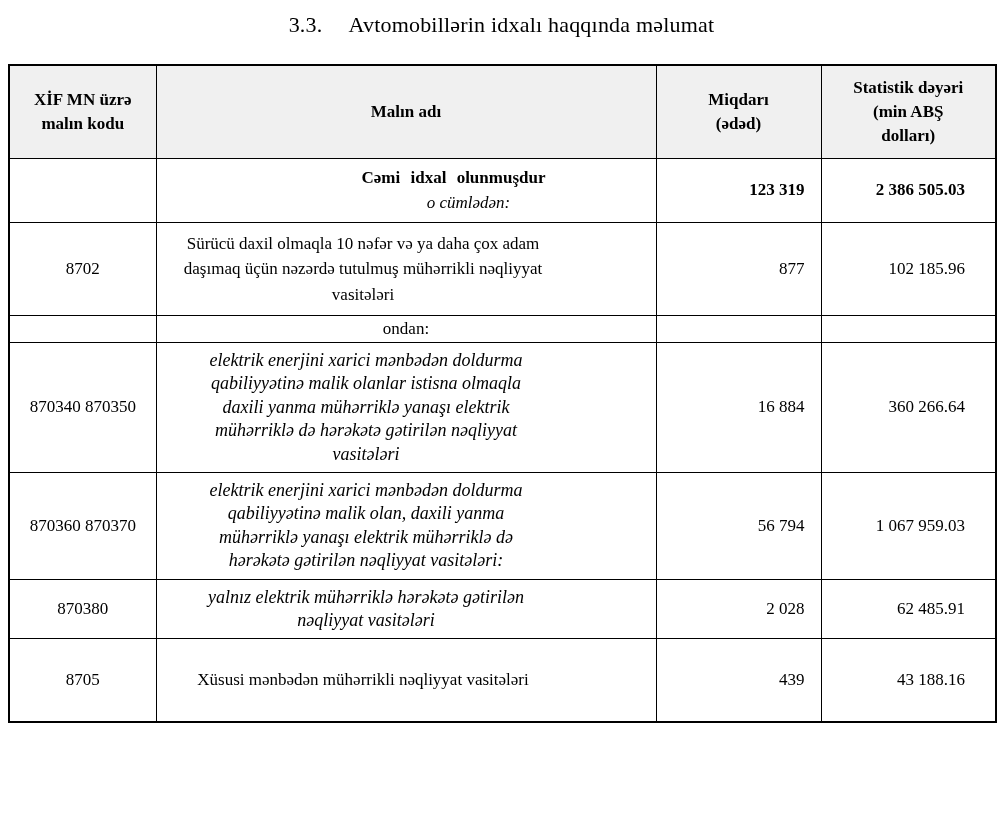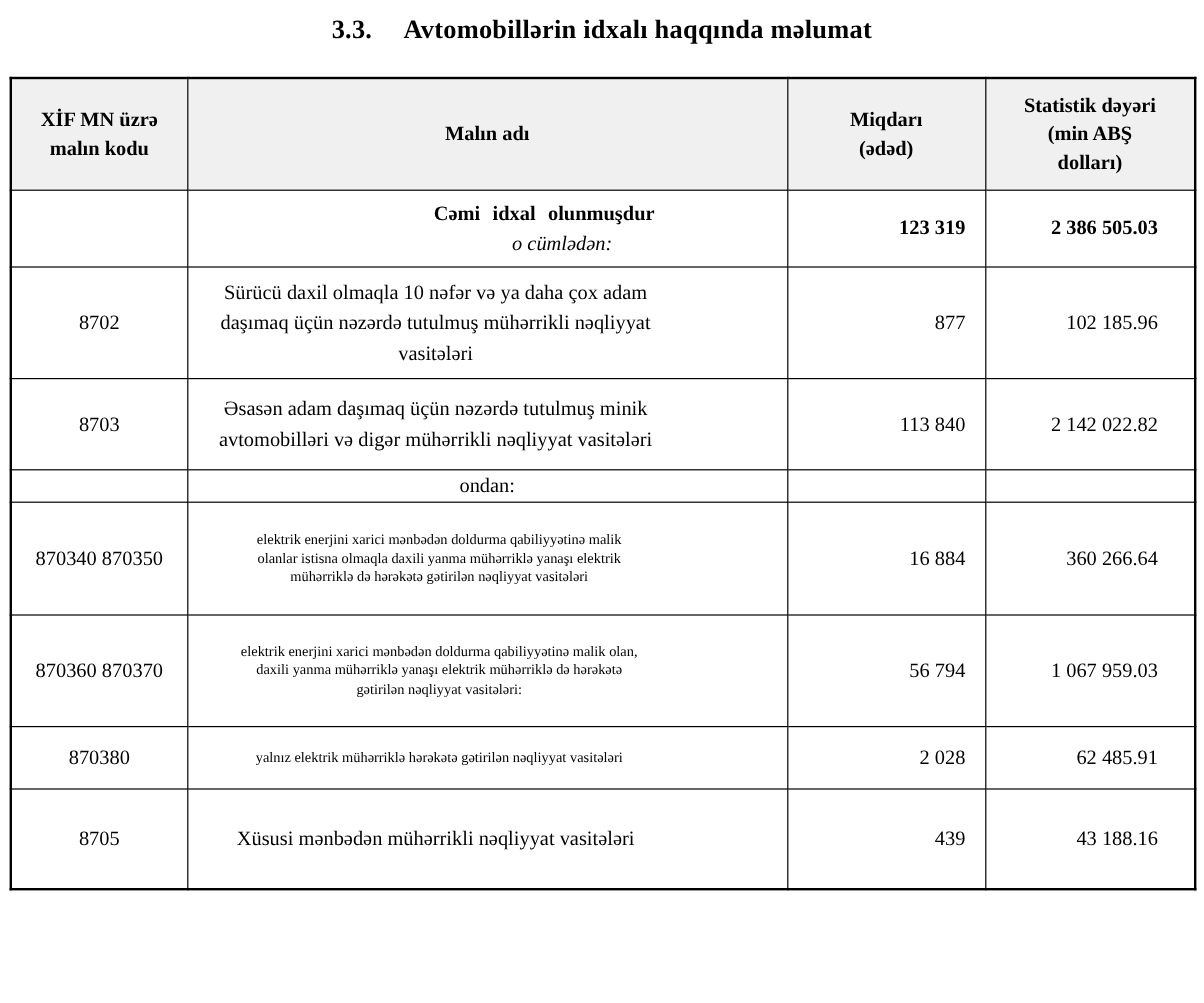--- a/index.html
+++ b/index.html
@@ -11,21 +11,21 @@
   }
   .page {
     width: 1003px;
     height: 836px;
     background: #ffffff;
     box-sizing: border-box;
   }
   .title {
     text-align: center;
     font-size: 22px;
-    font-weight: bold;
+    font-weight: normal;
     padding-top: 12px;
     margin: 0 0 26px 0;
     letter-spacing: 0.2px;
   }
   .title .title-number { margin-right: 26px; }
 
   table.imports {
     border-collapse: collapse;
     margin-left: 8px;
     width: 987px;
@@ -83,23 +83,24 @@
   tr.row-8703 { height: 76px; }
 
   tr.row-ondan { height: 27px; }
   tr.row-ondan td.name {
     text-align: center;
     padding: 1px 4px;
     line-height: 1.2;
   }
 
   tr.row-italic td.name {
+    font-style: italic;
     padding: 6px 120px 6px 40px;
     line-height: 1.3;
-    font-size: 12px;
+    font-size: 18px;
   }
   tr.row-870340 { height: 94px; }
   tr.row-870360 { height: 93px; }
   tr.row-870380 { height: 52px; }
   tr.row-8704   { height: 61px; }
   tr.row-8705   { height: 83px; }
 </style>
 </head>
 <body>
 
@@ -140,26 +141,20 @@
         <td class="val">2 386 505.03</td>
       </tr>
 
       <tr class="row-8702">
         <td class="code">8702</td>
         <td class="name">Sürücü daxil olmaqla 10 nəfər və ya daha çox adam daşımaq üçün nəzərdə tutulmuş mühərrikli nəqliyyat vasitələri</td>
         <td class="qty">877</td>
         <td class="val">102 185.96</td>
       </tr>
 
-      <tr class="row-8703">
-        <td class="code">8703</td>
-        <td class="name">Əsasən adam daşımaq üçün nəzərdə tutulmuş minik avtomobilləri və digər mühərrikli nəqliyyat vasitələri</td>
-        <td class="qty">113 840</td>
-        <td class="val">2 142 022.82</td>
-      </tr>
 
       <tr class="row-ondan">
         <td class="code"></td>
         <td class="name">ondan:</td>
         <td class="qty"></td>
         <td class="val"></td>
       </tr>
 
       <tr class="row-italic row-870340">
         <td class="code">870340 870350</td>

